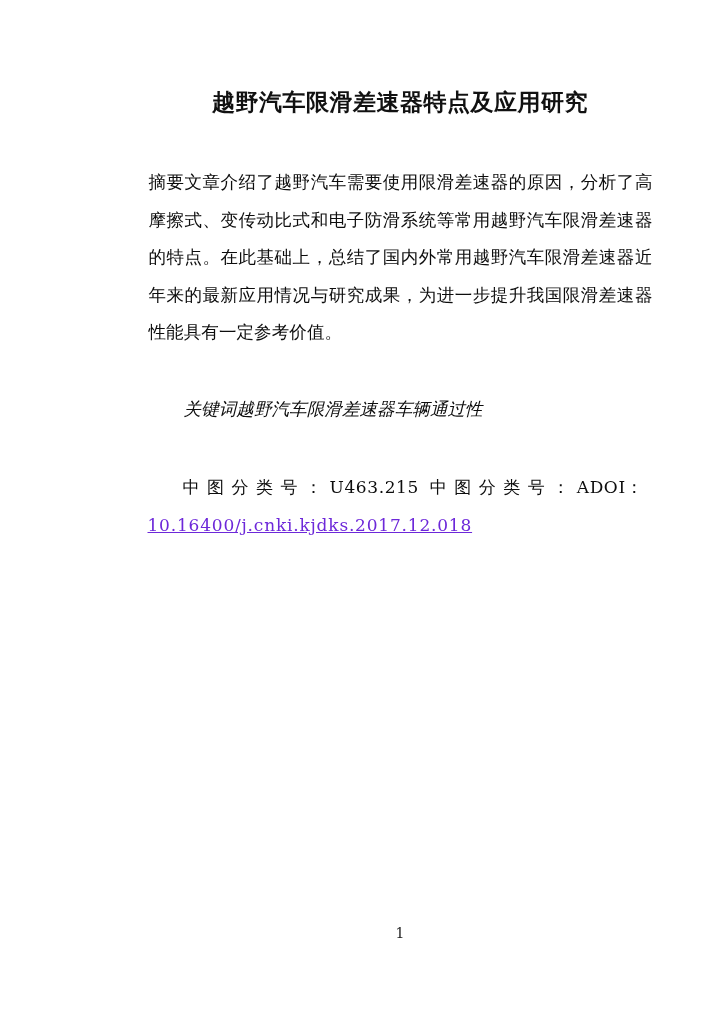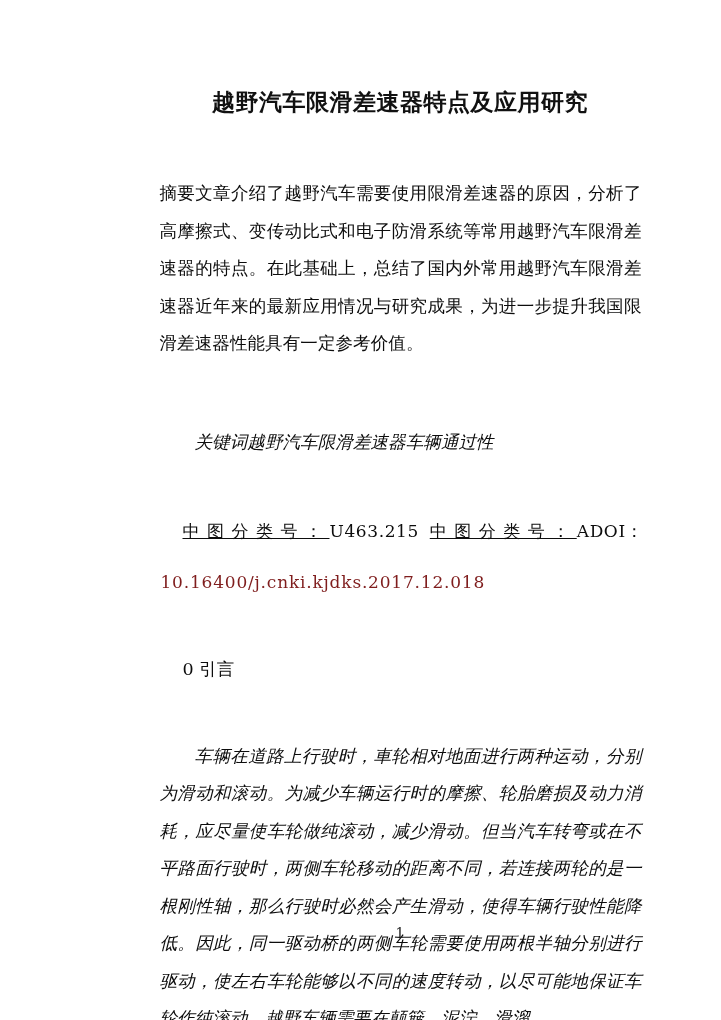--- a/index.html
+++ b/index.html
@@ -39,21 +39,21 @@
     left: 108px;
     top: 163px;
     width: 506px;
   }
 
   .para {
     font-size: 17.5px;
     line-height: 37.5px;
     text-align: justify;
     text-justify: inter-character;
-    margin: 12px;
+    margin: 1px;
     color: #0d0d0d;
     letter-spacing: 0.1px;
   }
   .para.abstract {
     text-align: justify;
   }
   .para.indent2 {
     text-indent: 35px;
     font-style: italic;
   }
@@ -64,35 +64,35 @@
   .clsline {
     font-size: 17px;
     line-height: 37.5px;
     margin: 0;
     color: #0d0d0d;
     white-space: nowrap;
   }
   .clsline .cn-spaced {
     letter-spacing: 7.5px;
     font-family: "DejaVu Serif", "Liberation Serif", serif;
-    text-decoration: underline;
   }
   .clsline .mono {
     font-family: "DejaVu Serif", "Liberation Serif", serif;
     letter-spacing: 0.6px;
   }
   .cls-row {
     padding-left: 35px;
   }
   .doi-row {
     font-size: 17px;
     line-height: 37.5px;
-    margin: 13px;
+    margin: 0;
     letter-spacing: 0.8px;
-    color: #7f1d1d;
+    color: #6d28d9;
+    text-decoration: underline;
   }
 
   
   .section-heading {
     font-size: 17.5px;
     line-height: 37.5px;
     margin: 0;
     text-indent: 35px;
     color: #0d0d0d;
   }
@@ -126,23 +126,21 @@
     <div class="spacer-lg"></div>
 
     <p class="clsline cls-row">
       <span class="cn-spaced">中图分类号：</span><span class="mono">U463.215</span>&nbsp;&nbsp;<span class="cn-spaced">中图分类号：</span><span class="mono">ADOI：</span>
     </p>
 
     <p class="doi-row">10.16400/j.cnki.kjdks.2017.12.018</p>
 
     <div class="spacer-md"></div>
 
-    <p class="section-heading">0 引言</p>
 
     <div class="spacer-md"></div>
 
-    <p class="para indent2">车辆在道路上行驶时，車轮相对地面进行两种运动，分别为滑动和滚动。为减少车辆运行时的摩擦、轮胎磨损及动力消耗，应尽量使车轮做纯滚动，减少滑动。但当汽车转弯或在不平路面行驶时，两侧车轮移动的距离不同，若连接两轮的是一根刚性轴，那么行驶时必然会产生滑动，使得车辆行驶性能降低。因此，同一驱动桥的两侧车轮需要使用两根半轴分别进行驱动，使左右车轮能够以不同的速度转动，以尽可能地保证车轮作纯滚动。越野车辆需要在颠簸、泥泞、滑溜、</p>
 
   </div>
 
   <div class="page-number">1</div>
 
 </div>
 
 </body></html>

